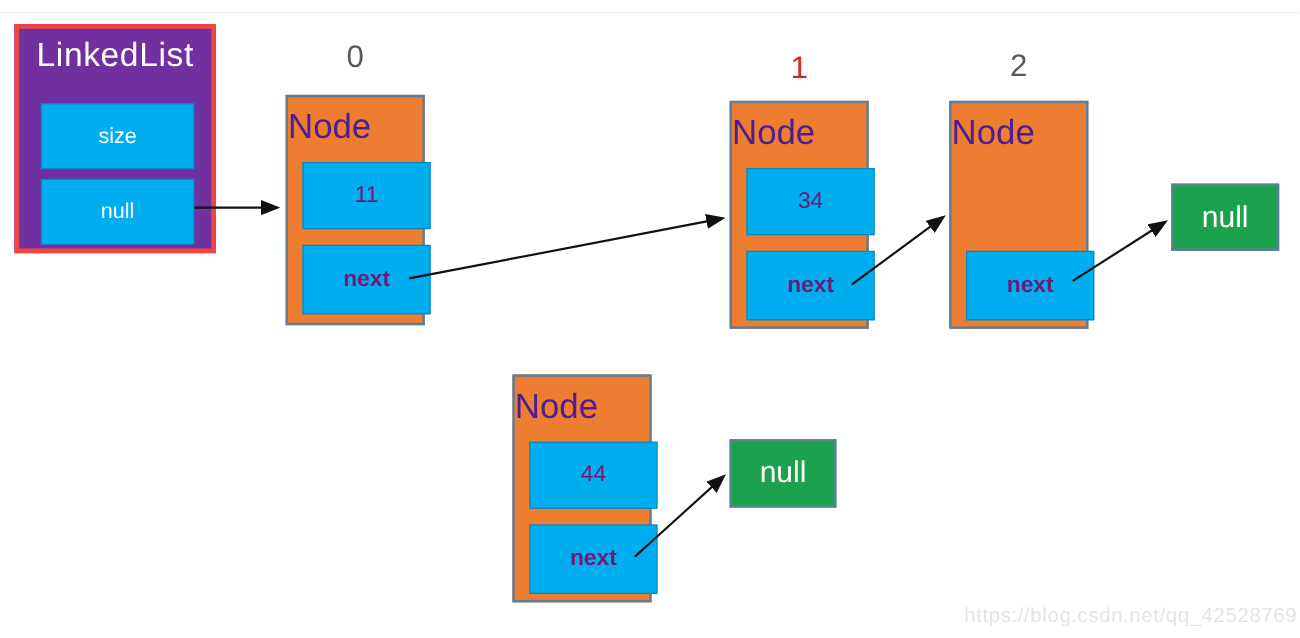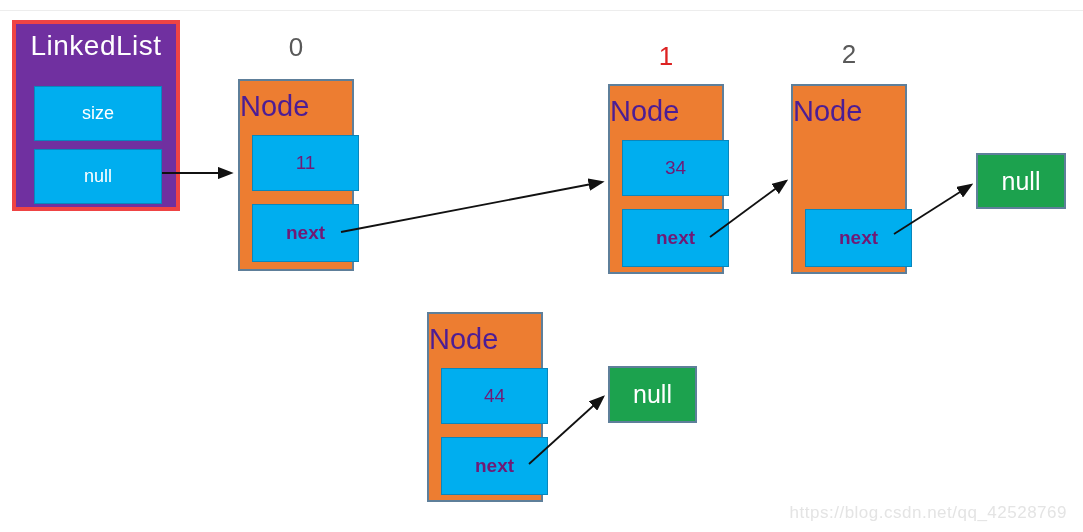--- a/index.html
+++ b/index.html
@@ -111,21 +111,21 @@
     left: 0; top: 0;
     width: 1083px; height: 532px;
     pointer-events: none;
   }
   .arrow-line { stroke: var(--arrow); stroke-width: 1.8; fill: none; }
   .arrow-head { fill: var(--arrow); }
 
   
   .watermark {
     position: absolute;
-    right: 16px; top: 503px;
+    right: 2px; top: 503px;
     font-size: 17px;
     color: #e4e4e4;
     letter-spacing: 0.5px;
   }
 </style>
 </head>
 <body>
 
 <div class="canvas">
 

